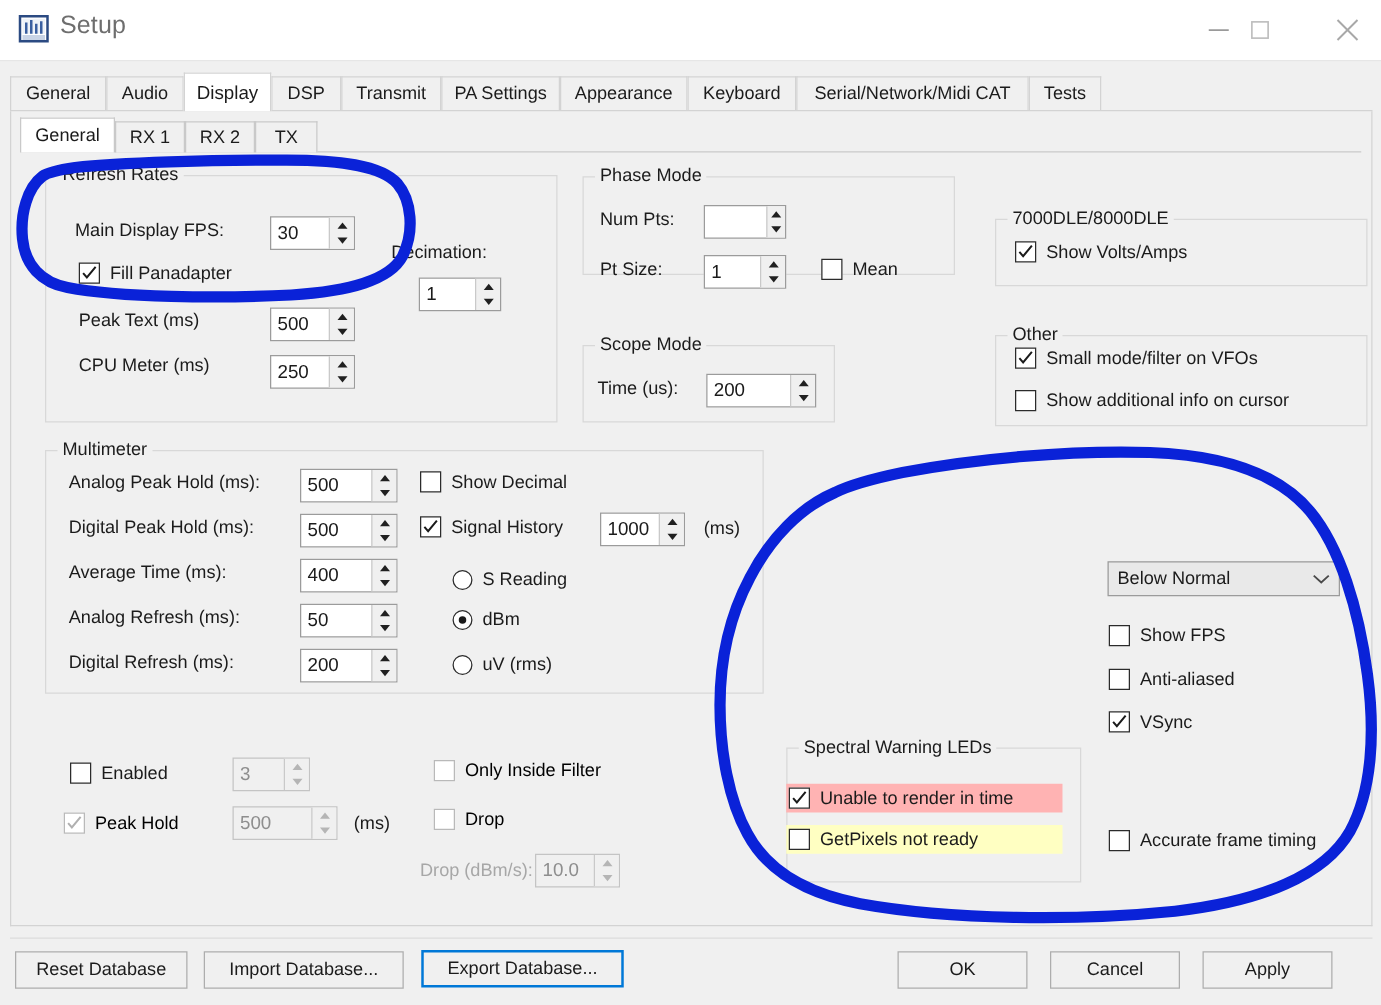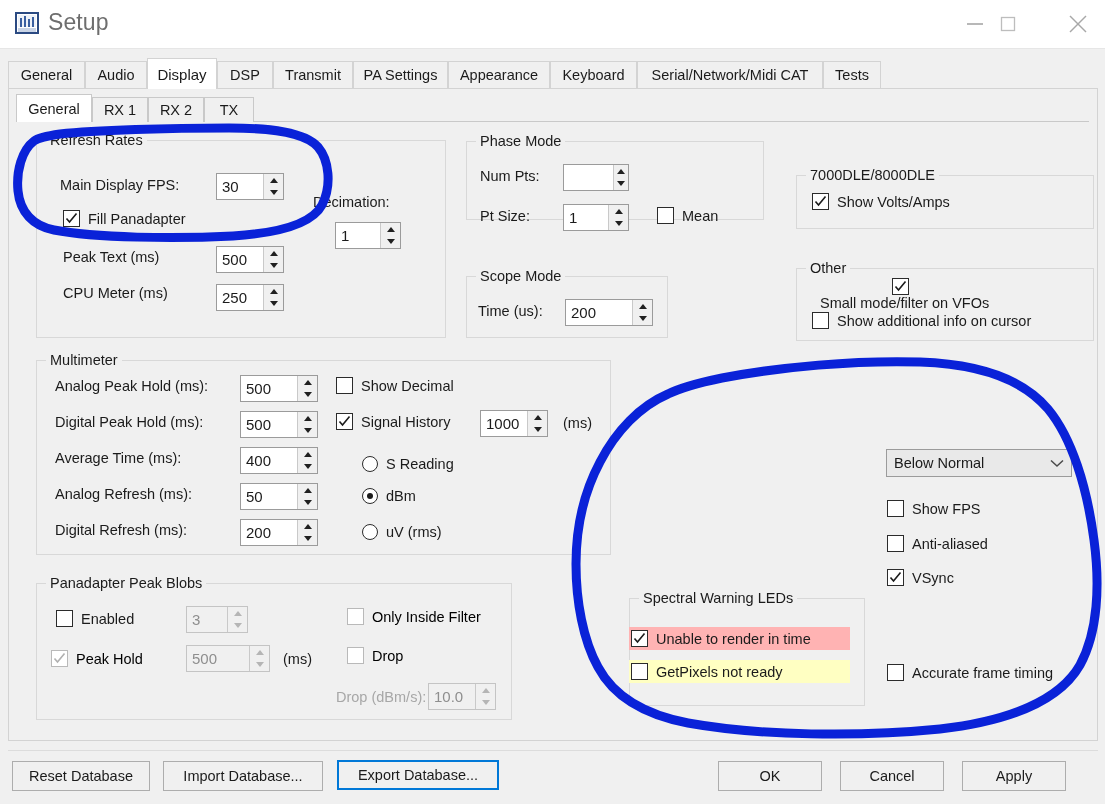--- a/index.html
+++ b/index.html
@@ -10,21 +10,21 @@
     font-size:14.5px;
     color:#1a1a1a;
     overflow:hidden;
     position:relative;
   }
   .window{position:absolute;inset:0;background:#f0f0f0;}
 
   
   .titlebar{position:absolute;left:0;top:0;width:1105px;height:48px;background:#ffffff;}
   .title-icon{position:absolute;left:14px;top:10px;width:26px;height:26px;}
-  .title-text{position:absolute;left:48px;top:9px;font-size:23px;color:#6e6e6e;letter-spacing:.1px;}
+  .title-text{position:absolute;left:48px;top:9px;font-size:20px;color:#6e6e6e;letter-spacing:.1px;}
   .wbtn{position:absolute;top:0;width:46px;height:48px;cursor:default;}
   .wbtn svg{position:absolute;left:50%;top:50%;transform:translate(-50%,-50%);}
   #btn-min{left:952px;}
   #btn-max{left:985px;}
   #btn-close{left:1055px;}
 
   .title-sep{position:absolute;left:0;top:48px;width:1105px;height:1px;background:#e6e6e6;}
 
   
   .tabstrip{position:absolute;left:8px;top:61px;width:1090px;height:28px;}
@@ -314,21 +314,21 @@
       <svg width="13" height="13" viewBox="0 0 13 13">
           <polyline points="1.5,6.5 4.5,10 11.5,1.5" fill="none" stroke="#1b1b1b" stroke-width="1.6"></polyline>
         </svg>
     </span>
     <span class="txt">Show Volts/Amps</span>
   </div>
 
   <div class="gb" style="left:796px;top:268px;width:298px;height:73px;">
     <div class="gb-title">Other</div>
   </div>
-  <div class="cb" style="left:812px;top:278px;flex-direction:column;">
+  <div class="cb" style="left:812px;top:278px;">
     <span class="box">
       <svg width="13" height="13" viewBox="0 0 13 13">
           <polyline points="1.5,6.5 4.5,10 11.5,1.5" fill="none" stroke="#1b1b1b" stroke-width="1.6"></polyline>
         </svg>
     </span>
     <span class="txt">Small mode/filter on VFOs</span>
   </div>
   <div class="cb" style="left:812px;top:312px;">
     <span class="box"></span>
     <span class="txt">Show additional info on cursor</span>
@@ -434,23 +434,20 @@
         <div>
           <span class="ar dn"></span>
         </div>
       </div>
   </div>
   <div class="rb" style="left:362px;top:524px;">
     <span class="ring"></span>
     <span class="txt">uV (rms)</span>
   </div>
 
-  <div class="gb" style="left:36px;top:583px;width:476px;height:137px;">
-    <div class="gb-title">Panadapter Peak Blobs</div>
-  </div>
   <div class="cb" style="left:56px;top:610px;">
     <span class="box"></span>
     <span class="txt">Enabled</span>
   </div>
   <div class="nud dis" style="left:186px;top:606px;width:62px;">
     <div class="val">3</div>
     <div class="spin">
         <div>
           <span class="ar up"></span>
         </div>

